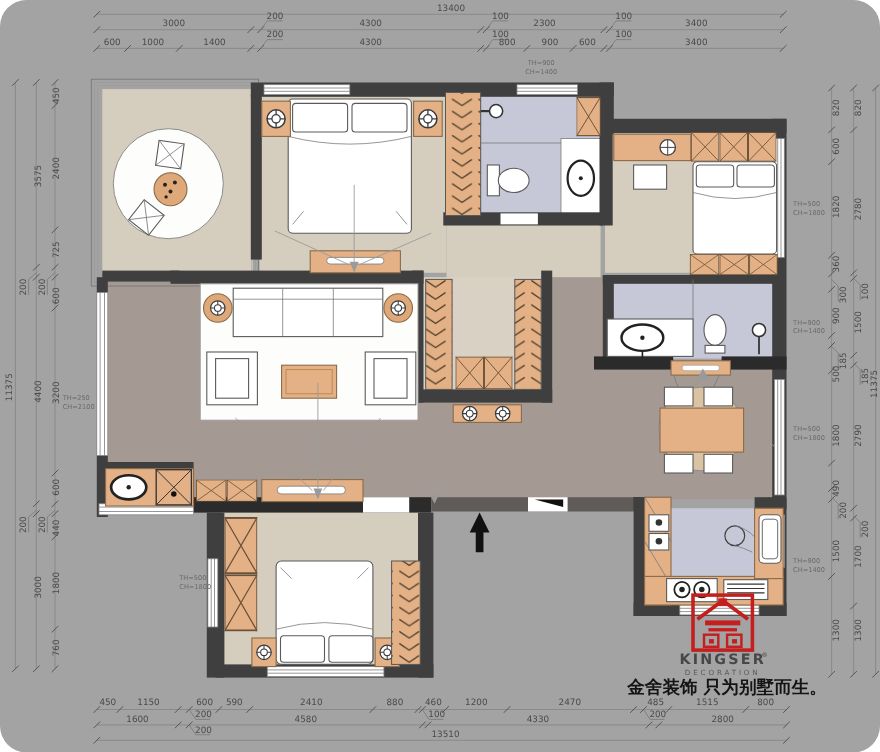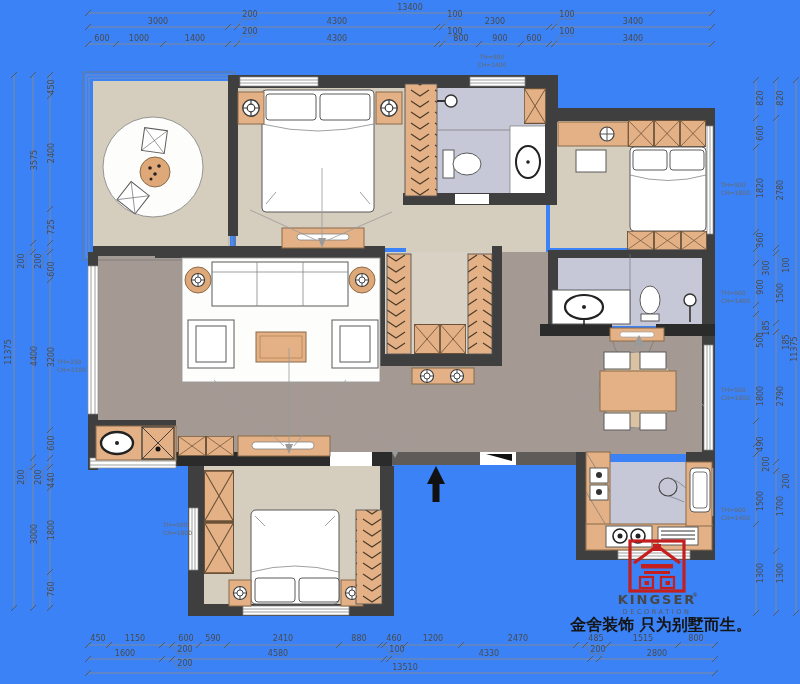--- a/index.html
+++ b/index.html
@@ -1,16 +1,16 @@
 <!DOCTYPE html>
 <html><head>
 <meta charset="utf-8">
 <style>
   html,body{margin:0;padding:0;background:#fff;}
-  .canvas{position:relative;width:800px;height:684px;background:#3b82f6;font-family:"DejaVu Sans",sans-serif;overflow:hidden;}
+  .canvas{position:relative;width:800px;height:684px;background:#a3a3a3;font-family:"DejaVu Sans",sans-serif;overflow:hidden;border-radius:24px;}
   svg{display:block;}
   .dl{font-size:8px;fill:#4a4a4a;font-family:"DejaVu Sans",sans-serif;}
   .ann{font-size:6px;fill:#6a6a6a;font-family:"DejaVu Sans",sans-serif;}
   .dimline{stroke:#8a8a8a;stroke-width:0.9;fill:none;}
   .tick{stroke:#555;stroke-width:0.9;fill:none;}
   .leader{stroke:#777;stroke-width:0.7;fill:none;}
   .wall{fill:#3f3f3f;}
   .wall2{fill:#2b2b2b;}
   .wallL{fill:#5f5b59;}
   .furn{fill:#ffffff;stroke:#5b5b5b;stroke-width:1;}

